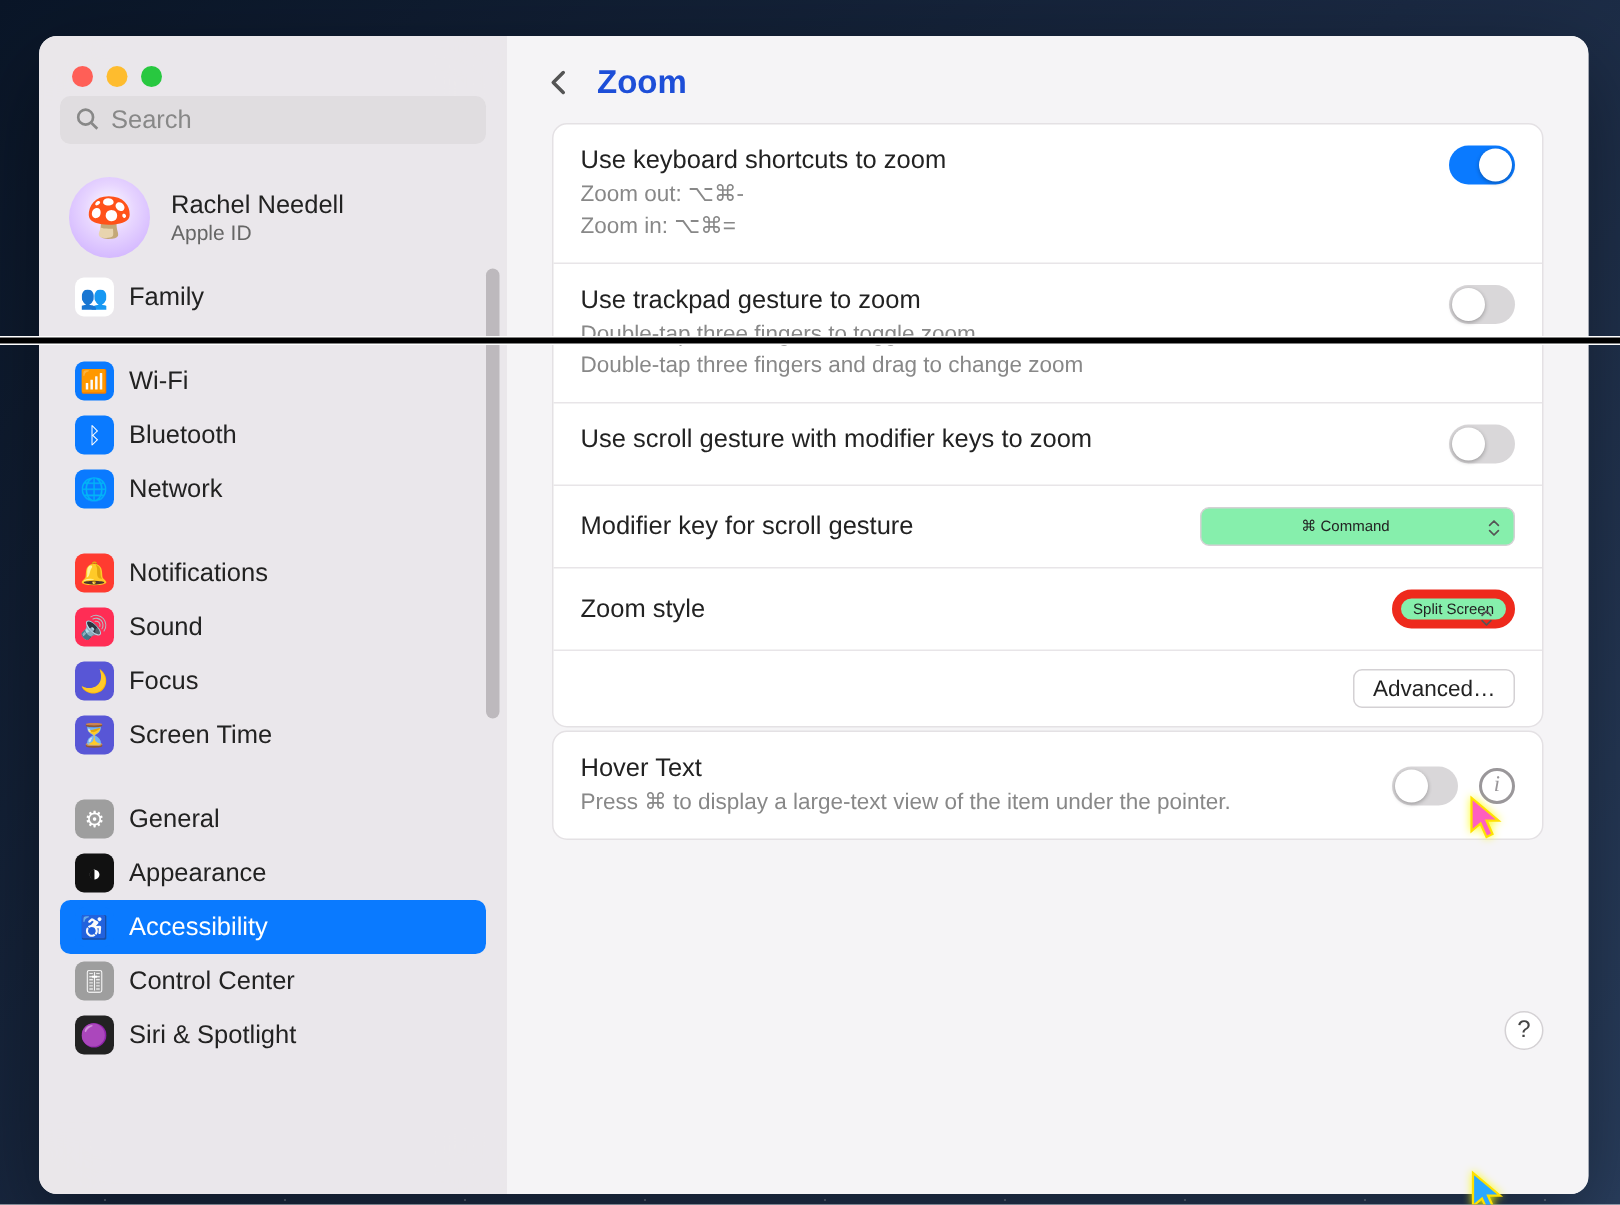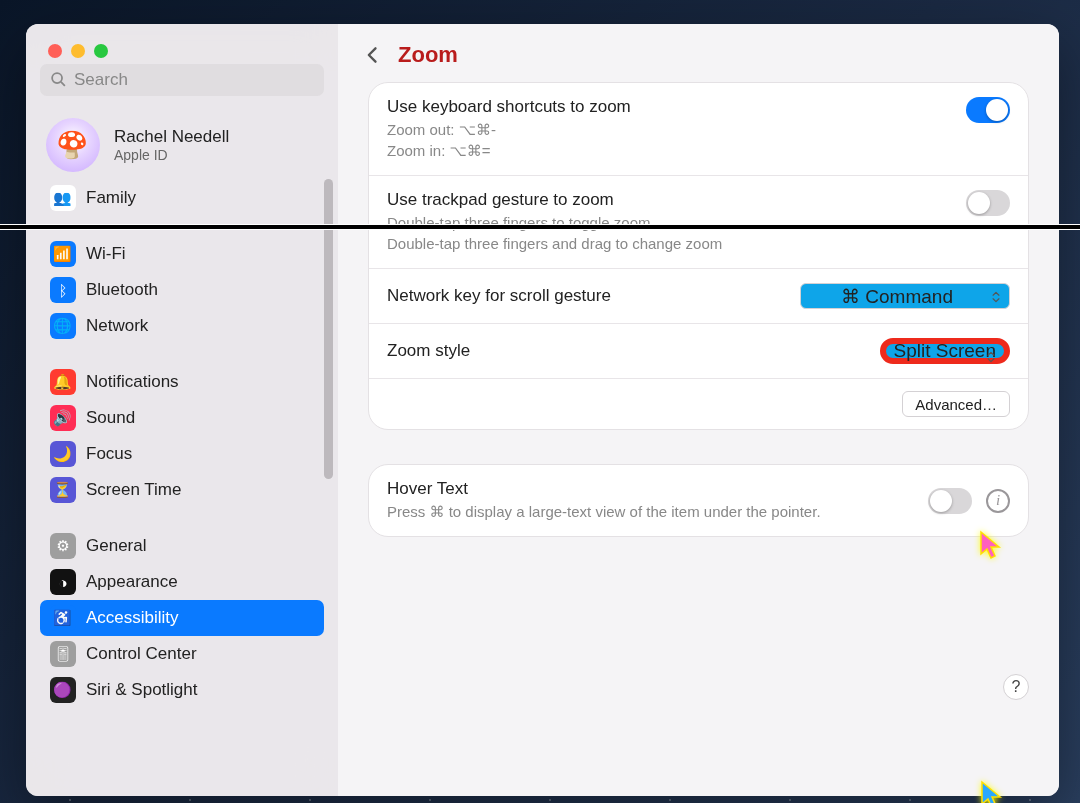--- a/index.html
+++ b/index.html
@@ -24,33 +24,33 @@
   .account-sub { font-size:14px; color:#666; }
   .nav { flex:1; overflow:auto; padding:0 14px 8px 14px; }
   .nav-item { display:flex; align-items:center; gap:10px; padding:5px 10px; border-radius:7px; font-size:17px; color:#222; cursor:pointer; }
   .nav-item.active { background:#0a7aff; color:#fff; }
   .nav-item.active .nav-icon{filter:none}
   .nav-icon { width:26px; height:26px; border-radius:6px; display:flex; align-items:center; justify-content:center; font-size:15px; color:#fff; flex:0 0 26px; }
   .scroll-indicator { position:absolute; right:5px; top:155px; width:9px; height:300px; background:#bdb9bd; border-radius:5px; }
   .content { flex:1; background:#f5f4f6; display:flex; flex-direction:column; position:relative; }
   .header { display:flex; align-items:center; gap:14px; padding:18px 24px 14px 24px; }
   .back { width:22px; height:22px; color:#555; cursor:pointer; display:flex; align-items:center; justify-content:center; }
-  .title { font-size:22px; font-weight:700; color:#b91c1c; }
+  .title { font-size:22px; font-weight:700; color:#1d4ed8; }
   .panel-area { padding:0 30px; overflow:auto; }
-  .panel { background:#fff; border:1px solid #e4e1e4; border-radius:20px; margin-bottom:34px; }
+  .panel { background:#fff; border:1px solid #e4e1e4; border-radius:10px; margin-bottom:2px; }
   .row { padding:14px 18px; border-bottom:1px solid #e8e5e8; display:flex; align-items:flex-start; justify-content:space-between; gap:14px; }
   .row:last-child{border-bottom:none}
   .row-main { flex:1; }
   .row-title { font-size:17px; color:#222; }
   .row-desc { font-size:15px; color:#888; line-height:1.4; margin-top:2px; }
   .toggle { width:44px; height:26px; border-radius:13px; background:#d9d7d9; position:relative; cursor:pointer; flex:0 0 44px; }
   .toggle::after{content:""; position:absolute; width:22px; height:22px; border-radius:50%; background:#fff; top:2px; left:2px; box-shadow:0 1px 3px rgba(0,0,0,.3); transition:left .15s;}
   .toggle.on{background:#0a7aff}
   .toggle.on::after{left:20px}
-  .select { height:26px; padding:0 26px 0 10px; border:1px solid #d4d1d4; border-radius:6px; background:#0ea5e9; font-size:19px; color:#222; display:flex; align-items:center; position:relative; cursor:pointer; }
+  .select { height:26px; padding:0 26px 0 10px; border:1px solid #d4d1d4; border-radius:6px; background:#86efac; font-size:10px; color:#222; display:flex; align-items:center; position:relative; cursor:pointer; }
   .select.wide{min-width:210px; justify-content:center;}
   .select .chev { position:absolute; right:6px; top:5px; width:14px; height:16px; color:#555; }
   .btn { height:26px; padding:0 12px; border:1px solid #d4d1d4; border-radius:6px; background:#fff; font-size:15px; color:#222; display:flex; align-items:center; cursor:pointer; }
   .circled { border:6px solid #ee2a1c; border-radius:30px; padding:4px 8px !important; }
   .right-cluster { display:flex; align-items:center; gap:10px;flex-direction:column; }
   .adv-row { display:flex; justify-content:flex-end; padding:12px 18px; }
   .info-circle { width:24px; height:24px; border:2px solid #9a979a; border-radius:50%; display:flex; align-items:center; justify-content:center; color:#9a979a; font-family: Georgia, serif; font-style:italic; font-size:15px; cursor:pointer; flex:0 0 24px;}
   .help { position:absolute; right:30px; bottom:96px; width:26px; height:26px; border-radius:50%; background:#fff; border:1px solid #d4d1d4; display:flex; align-items:center; justify-content:center; font-size:16px; color:#444; cursor:pointer;}
   .cursor { position:absolute; width:24px; height:30px; pointer-events:none; z-index:60;}
   .cursor svg{filter: drop-shadow(0 0 3px rgba(255,255,0,.9));}
@@ -168,22 +168,26 @@
         <div class="row">
           <div class="row-main">
             <div class="row-title">Use trackpad gesture to zoom</div>
             <div class="row-desc">
               <div>Double-tap three fingers to toggle zoom</div>
               <div>Double-tap three fingers and drag to change zoom</div>
             </div>
           </div>
           <div class="toggle"></div>
         </div>
+        <div class="row">
+          <div class="row-title">Use scroll gesture with modifier keys to zoom</div>
+          <div class="toggle"></div>
+        </div>
         <div class="row" style="align-items:center">
-          <div class="row-title">Network key for scroll gesture</div>
+          <div class="row-title">Modifier key for scroll gesture</div>
           <div class="select wide">
             <span>⌘ Command</span>
             <svg class="chev" viewBox="0 0 24 24" fill="none" stroke="currentColor" stroke-width="2" stroke-linecap="round" stroke-linejoin="round">
                 <polyline points="7 9 12 4 17 9"></polyline>
                 <polyline points="7 15 12 20 17 15"></polyline>
               </svg>
           </div>
         </div>
         <div class="row" style="align-items:center">
           <div class="row-title">Zoom style</div>

